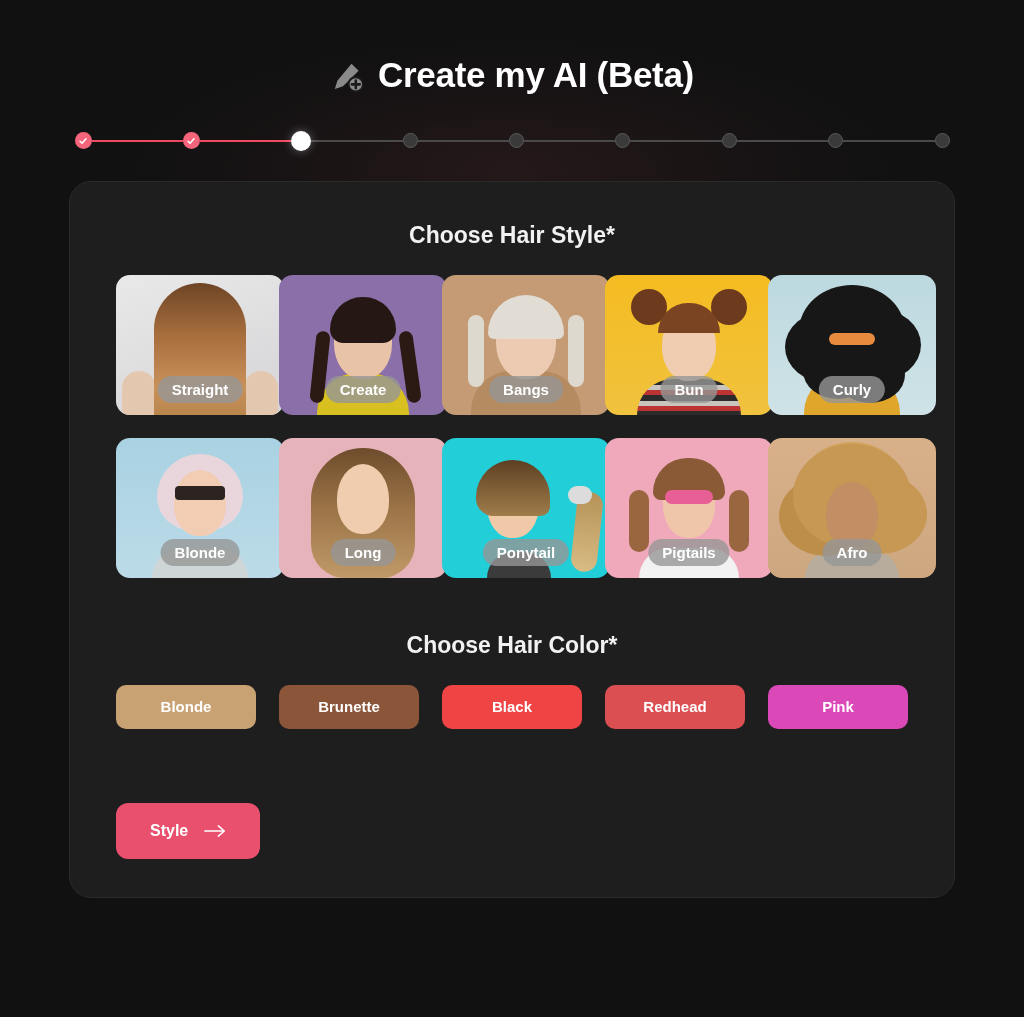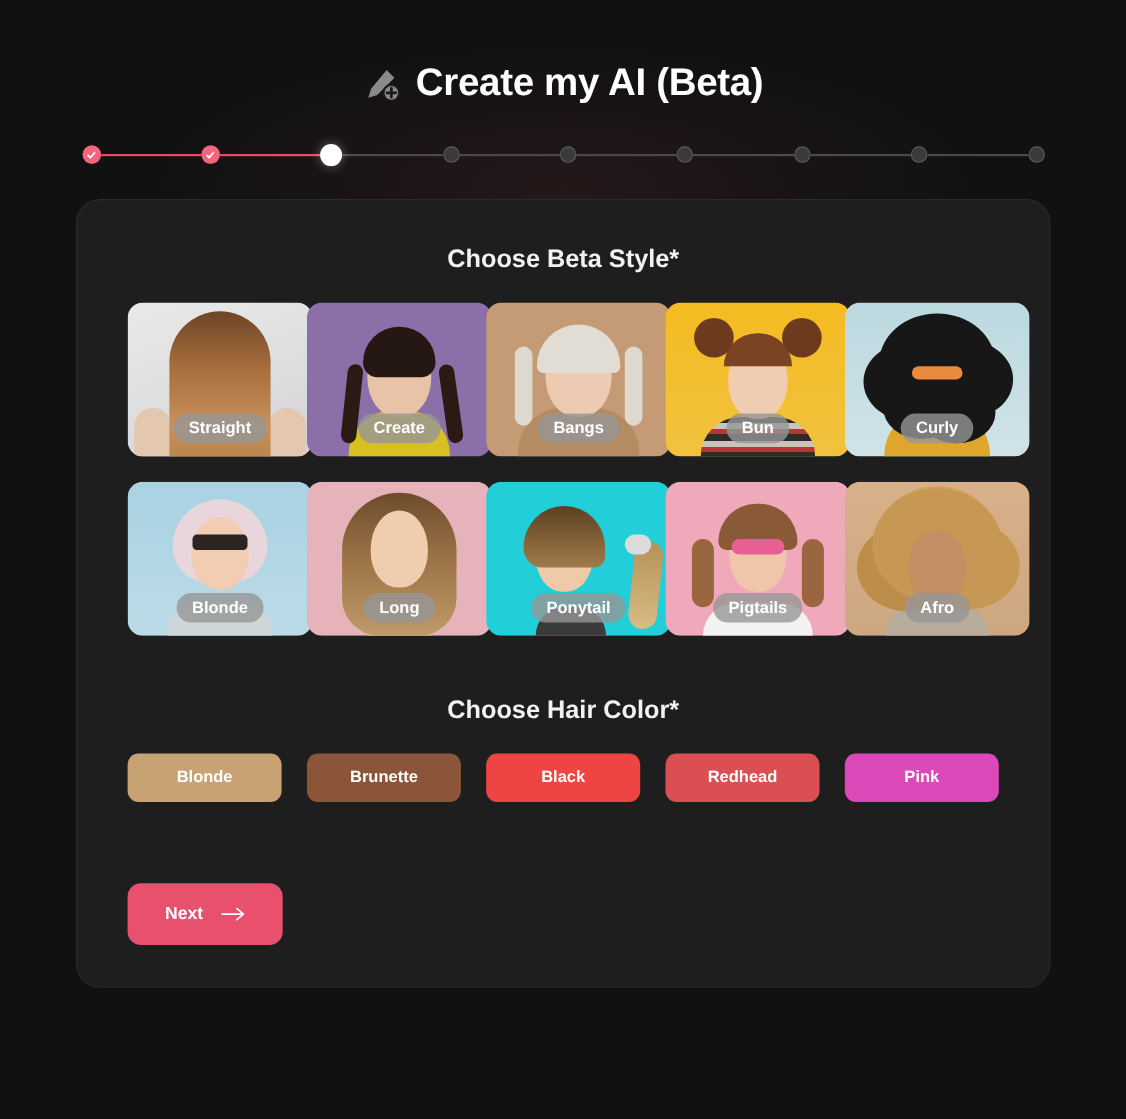--- a/index.html
+++ b/index.html
@@ -355,21 +355,21 @@
       <div class="dot todo"></div>
       <div class="step-seg seg-todo"></div>
       <div class="dot todo"></div>
       <div class="step-seg seg-todo"></div>
       <div class="dot todo"></div>
     </div>
 
   <div class="panel">
 
     <div>
-      <div class="section-title">Choose Beta Style*</div>
+      <div class="section-title">Choose Hair Style*</div>
       <div class="style-grid" id="style-grid">
           <div class="style-card">
             <div class="style-photo ph p-straight">
               <div class="bg"></div>
               <div class="sh1"></div>
               <div class="sh2"></div>
               <div class="hair"></div>
             </div>
             <div class="style-label">Straight</div>
           </div>
@@ -476,20 +476,20 @@
           <button class="color-btn" style="background: rgb(201, 162, 115);">Blonde</button>
           <button class="color-btn" style="background: rgb(139, 85, 57);">Brunette</button>
           <button class="color-btn" style="background: #ef4444;">Black</button>
           <button class="color-btn" style="background: rgb(219, 79, 82);">Redhead</button>
           <button class="color-btn" style="background: rgb(219, 72, 184);">Pink</button>
         </div>
     </div>
 
     <div class="footer">
       <button class="next-btn nav-btn" style="background: rgb(232, 80, 110);">
-        <span>Next</span>
+        <span>Style</span>
         <svg class="arrow" viewBox="0 0 26 14">
           <path d="M1 7 H24 M17 1 L24 7 L17 13" fill="none" stroke="#ffffff" stroke-width="1.8" stroke-linecap="round" stroke-linejoin="round"></path>
         </svg>
       </button>
     </div>
   </div>
 </div>
 
 </body></html>

